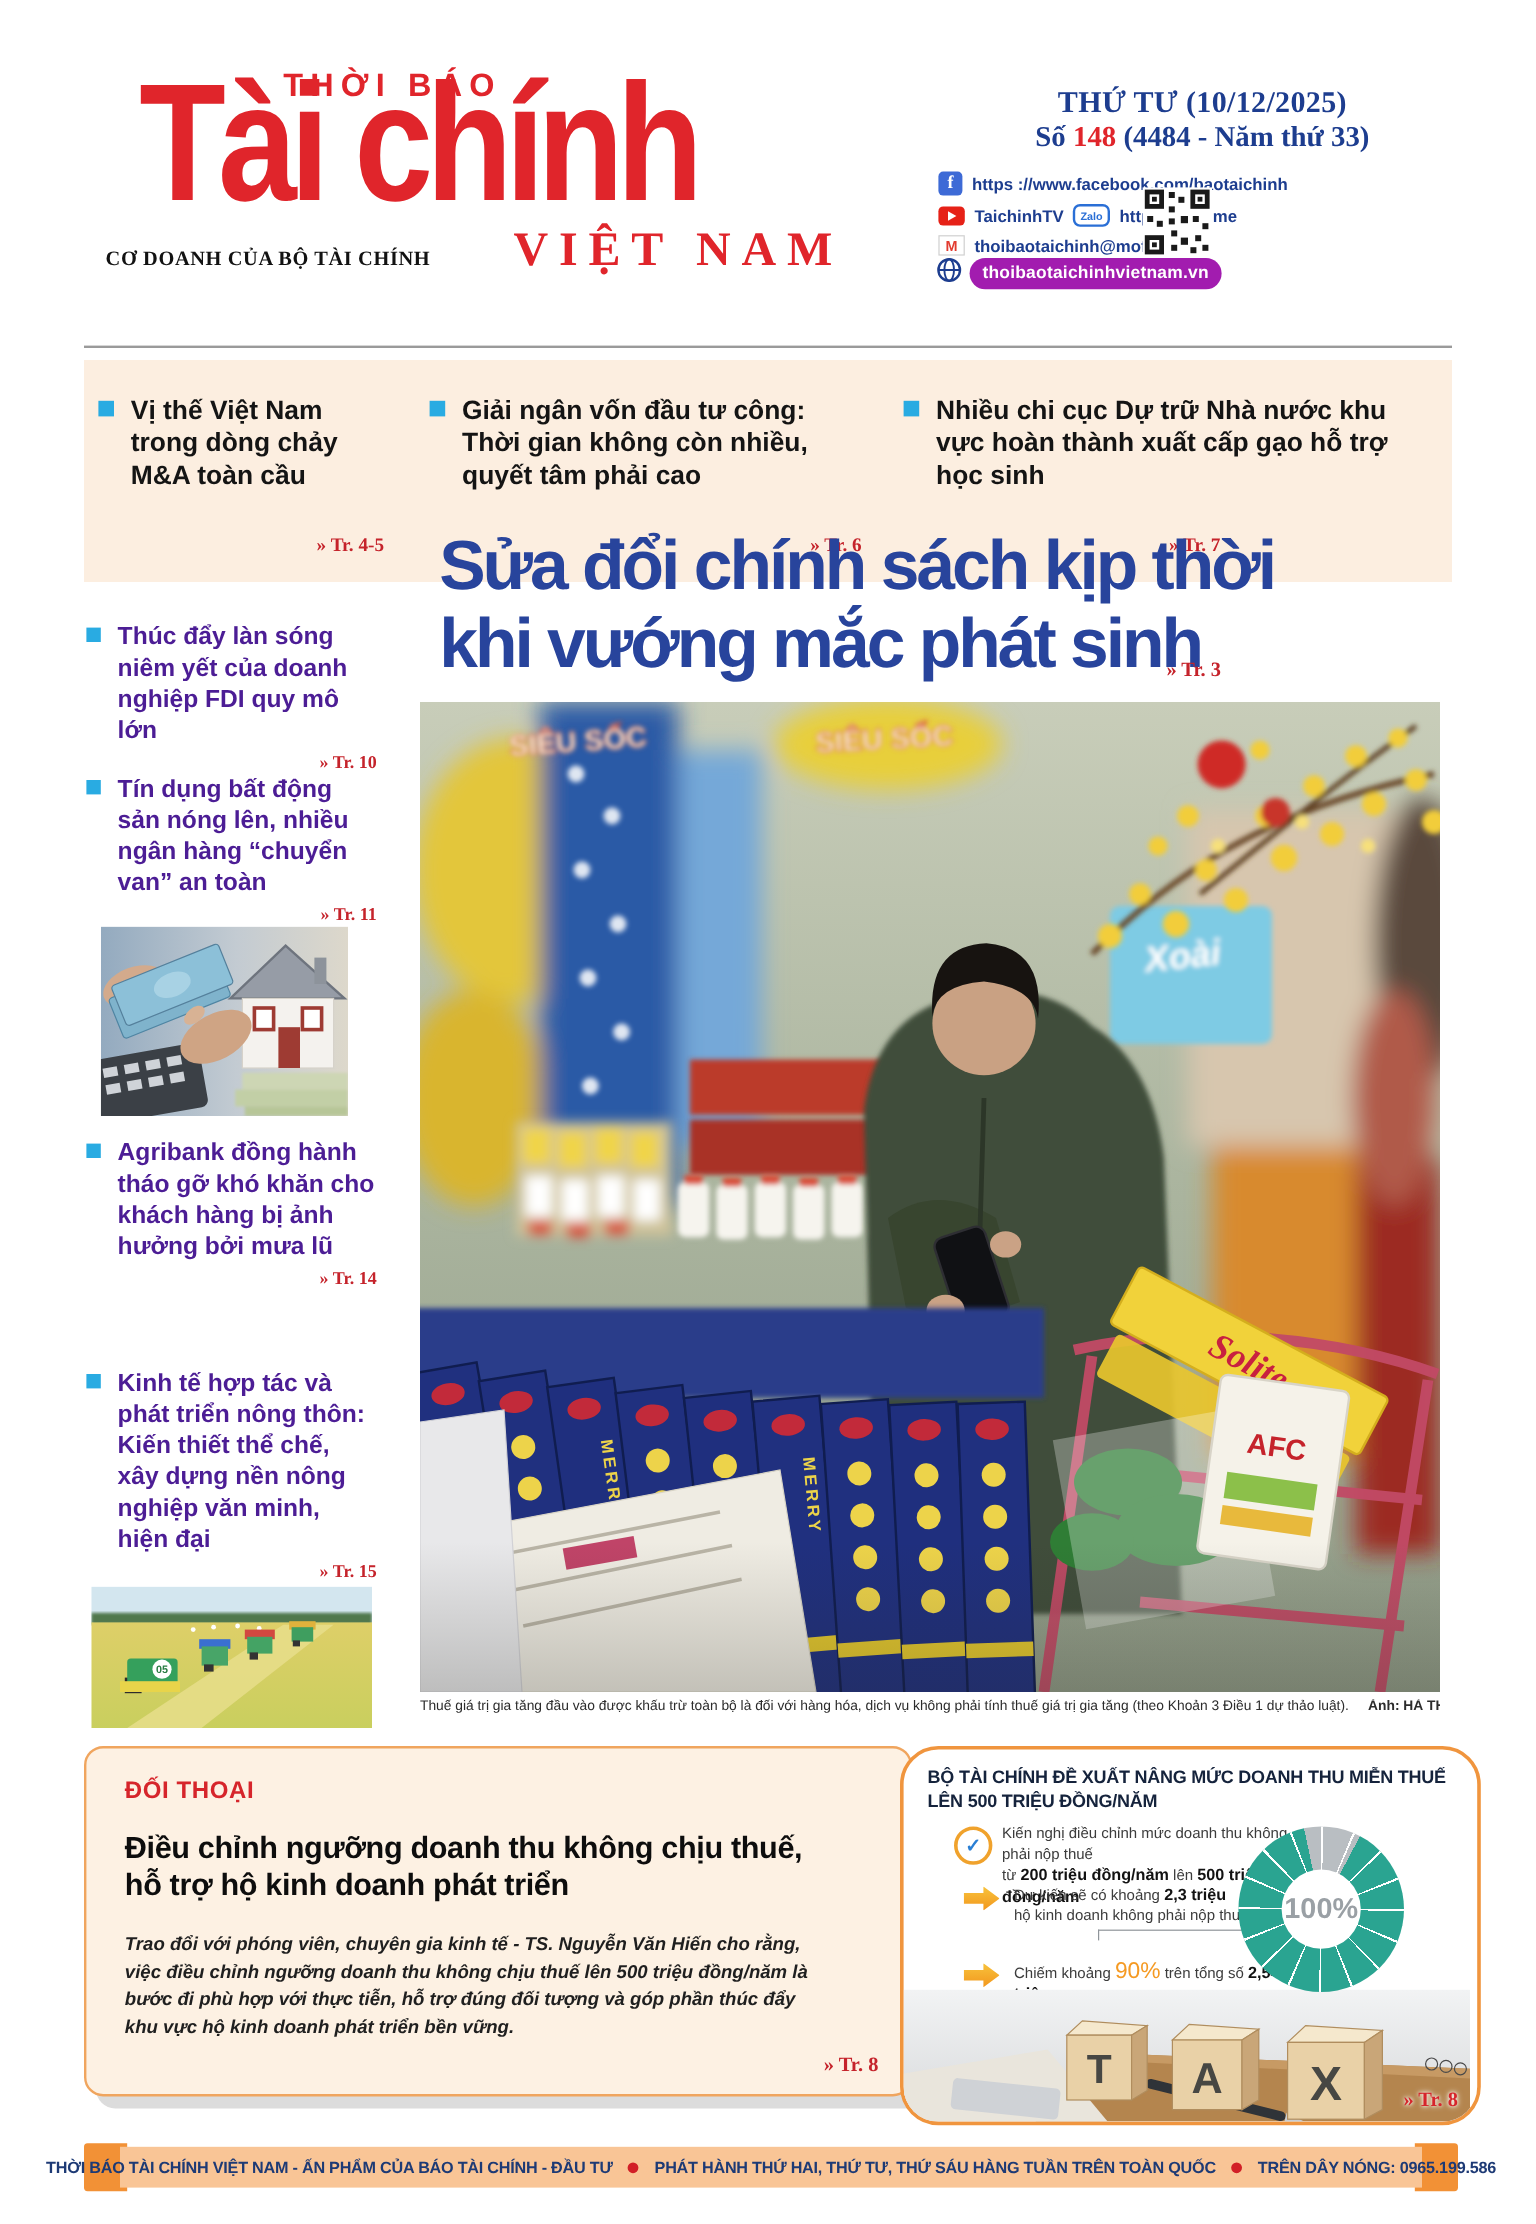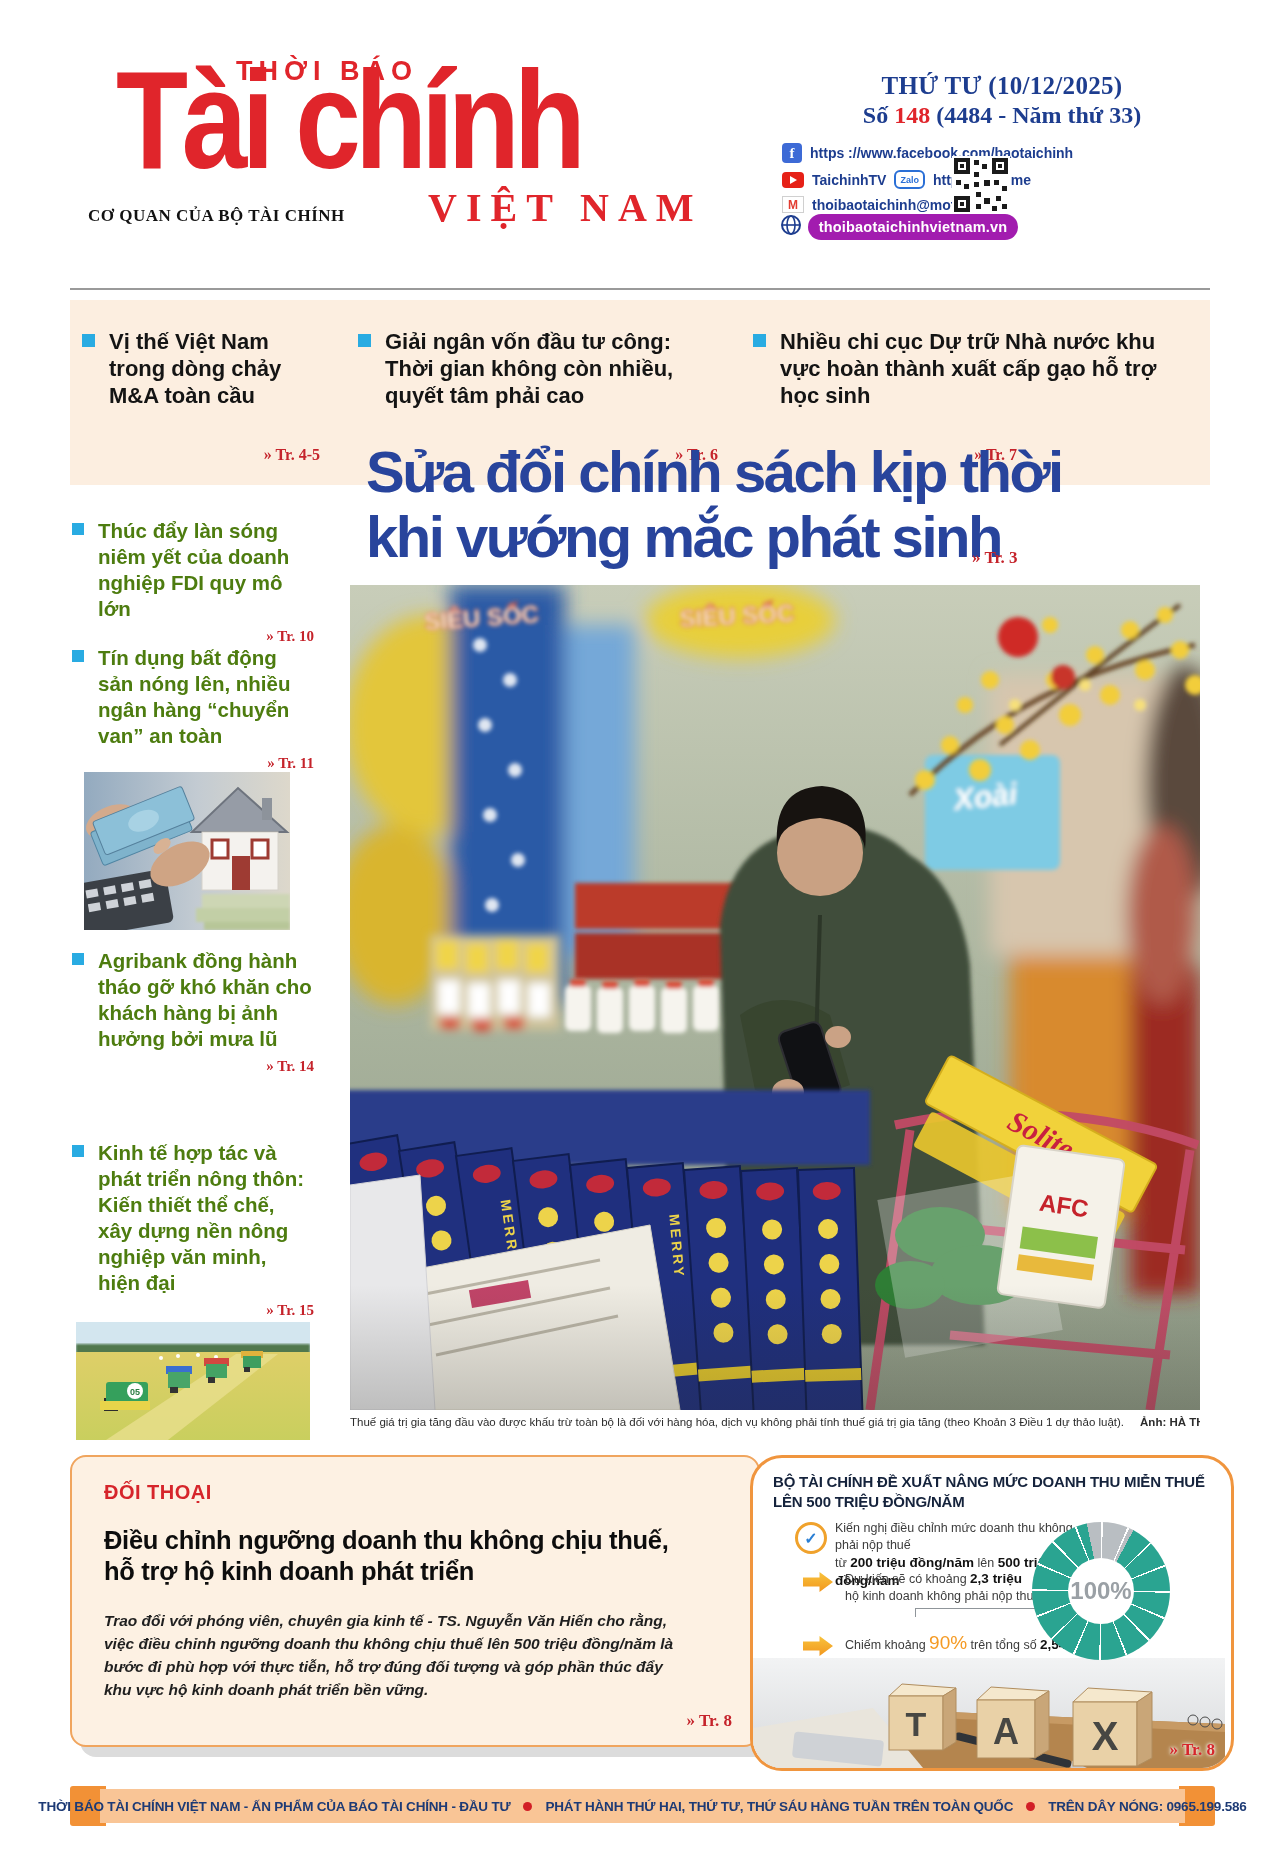--- a/index.html
+++ b/index.html
@@ -45,21 +45,21 @@
   .t3{left:683px;width:432px;}
   .t-title{position:relative;padding-left:27px;font-size:22px;line-height:27px;font-weight:bold;color:#141414;}
   .bullet::before{content:"";position:absolute;left:0;top:6px;width:13px;height:13px;background:#29abe2;}
   .t-page{position:absolute;right:0;top:118px;font-family:"Liberation Serif",serif;
           font-size:16px;font-weight:bold;color:#c5232b;}
   .t3 .t-page{right:168px;}
 
   
   .s-item{position:absolute;left:72px;width:242px;}
   .s1{top:518px;}.s2{top:645px;}.s3{top:948px;}.s4{top:1140px;}
-  .s-title{position:relative;padding-left:26px;font-size:20.5px;line-height:26px;font-weight:bold;color:#4d7c0f;}
+  .s-title{position:relative;padding-left:26px;font-size:20.5px;line-height:26px;font-weight:bold;color:#4c1d95;}
   .s-title.bullet::before{top:5px;width:12px;height:12px;}
   .s-page{text-align:right;margin-top:6px;font-family:"Liberation Serif",serif;
           font-size:15px;font-weight:bold;color:#c5232b;}
   .photo1{position:absolute;left:84px;top:772px;width:206px;height:158px;overflow:hidden;}
   .photo2{position:absolute;left:76px;top:1322px;width:234px;height:118px;overflow:hidden;}
 
   
   .lead-headline{position:absolute;left:350px;top:423px;width:870px;font-size:58px;line-height:65px;
                  font-weight:900;letter-spacing:-2.5px;color:#28449c;}
   .lead-page{position:absolute;left:972px;top:548px;font-family:"Liberation Serif",serif;
@@ -119,21 +119,21 @@
   .dot{width:9px;height:9px;border-radius:50%;background:#d21f26;flex:none;}
 </style>
 </head>
 <body>
 
 <div class="page">
 
   <div class="logo-pre">THỜI BÁO</div>
   <div class="logo-main">Tài chính</div>
   <div class="logo-sub">VIỆT NAM</div>
-  <div class="agency">CƠ QUAN CỦA BỘ TÀI CHÍNH</div>
+  <div class="agency">CƠ DOANH CỦA BỘ TÀI CHÍNH</div>
 
   <div class="mast-right">
     <div class="date-line">THỨ TƯ (10/12/2025)</div>
     <div class="issue-line"><span>Số</span>
       <span class="issue-no">148</span>
       <span>(4484 - Năm thứ 33)</span></div>
     <div class="social">
       <div class="soc-row">
         <span class="ic ic-fb">f</span>
         <span>https ://www.facebook.com/baotaichinh</span>

